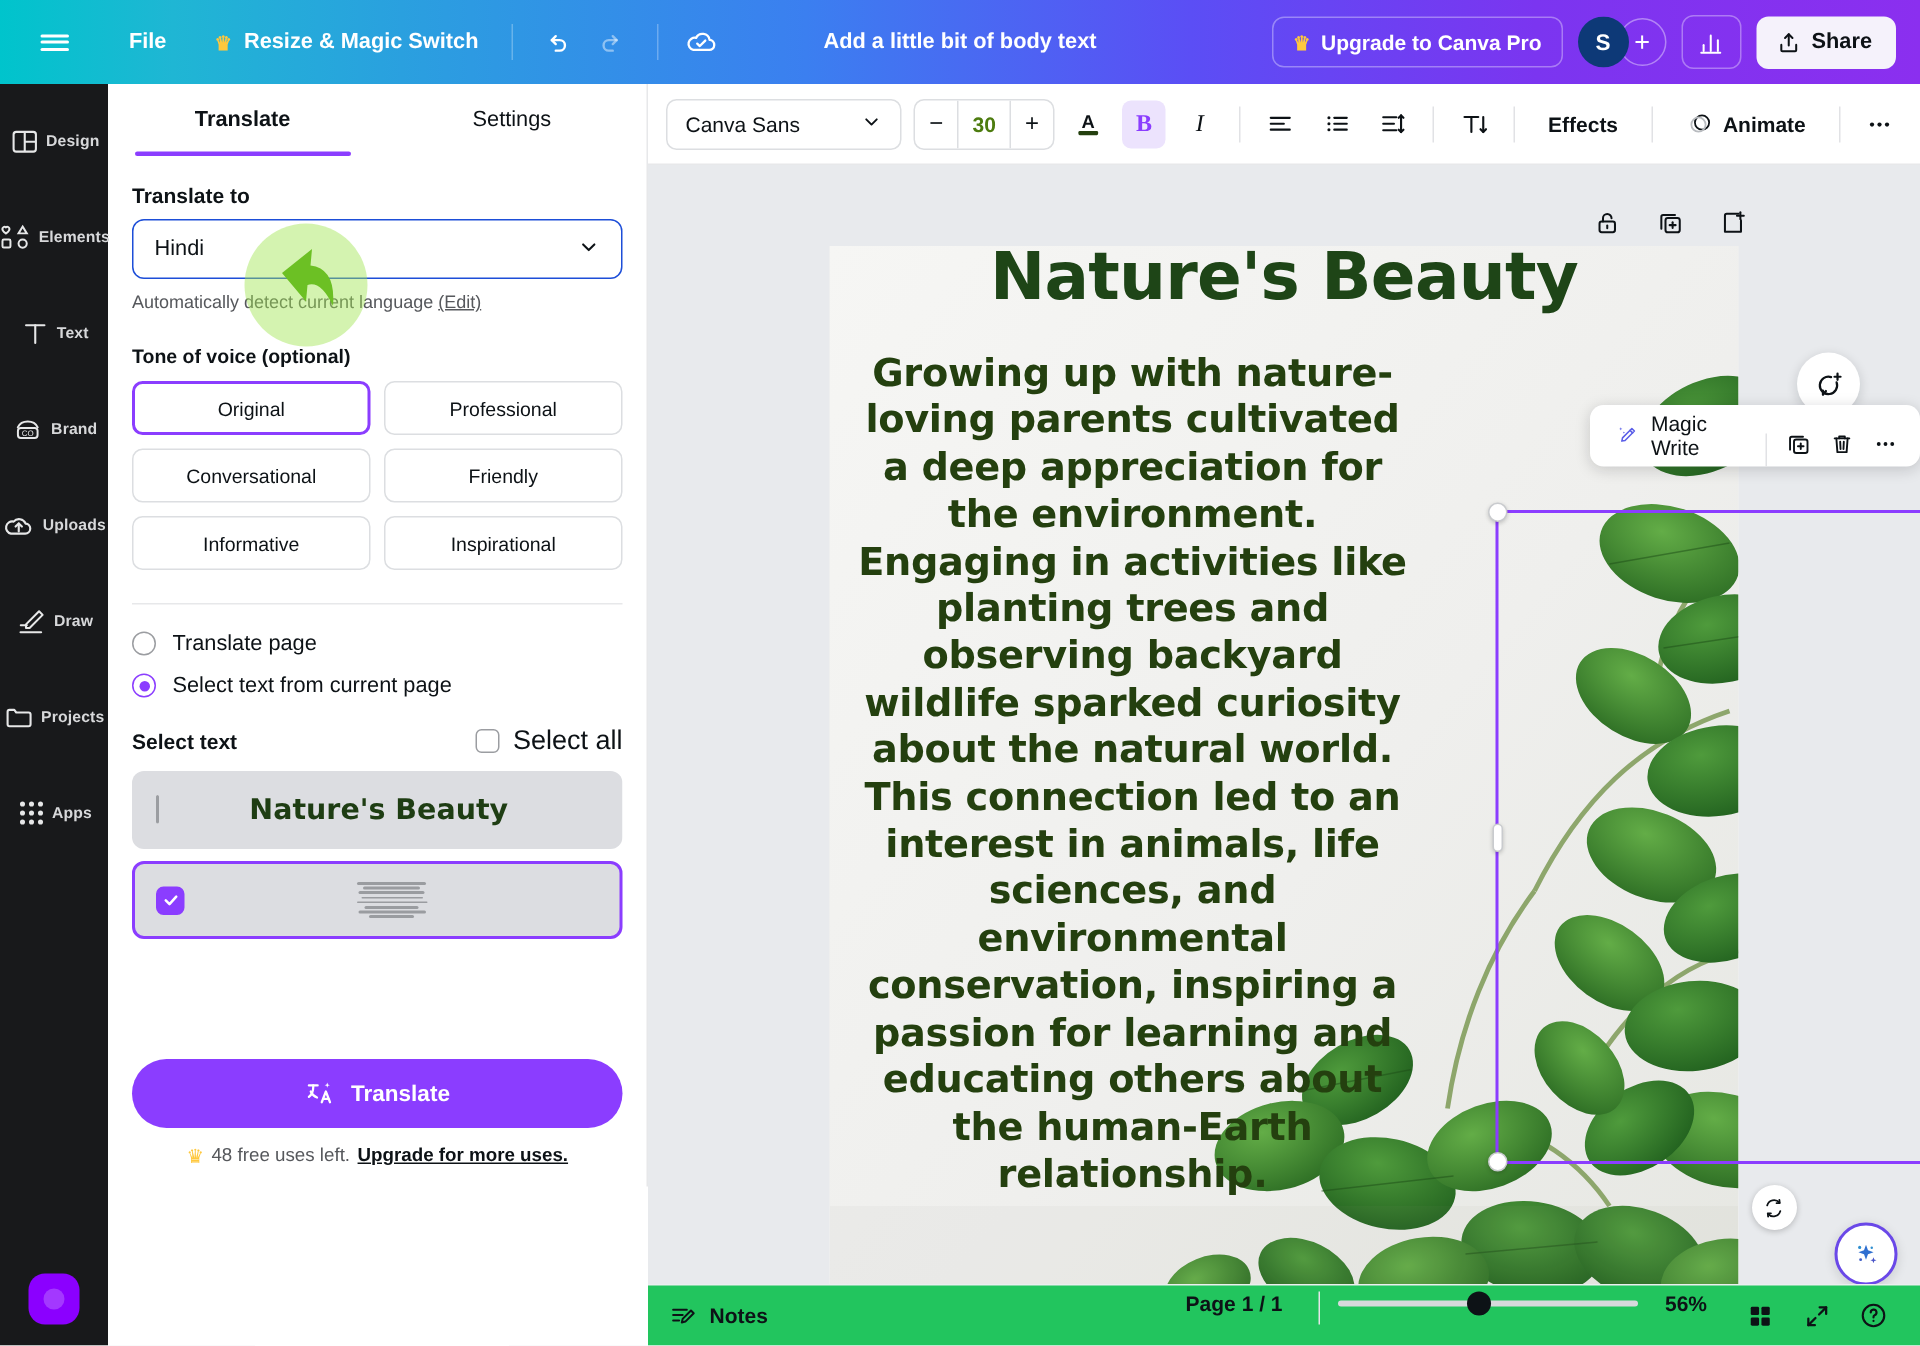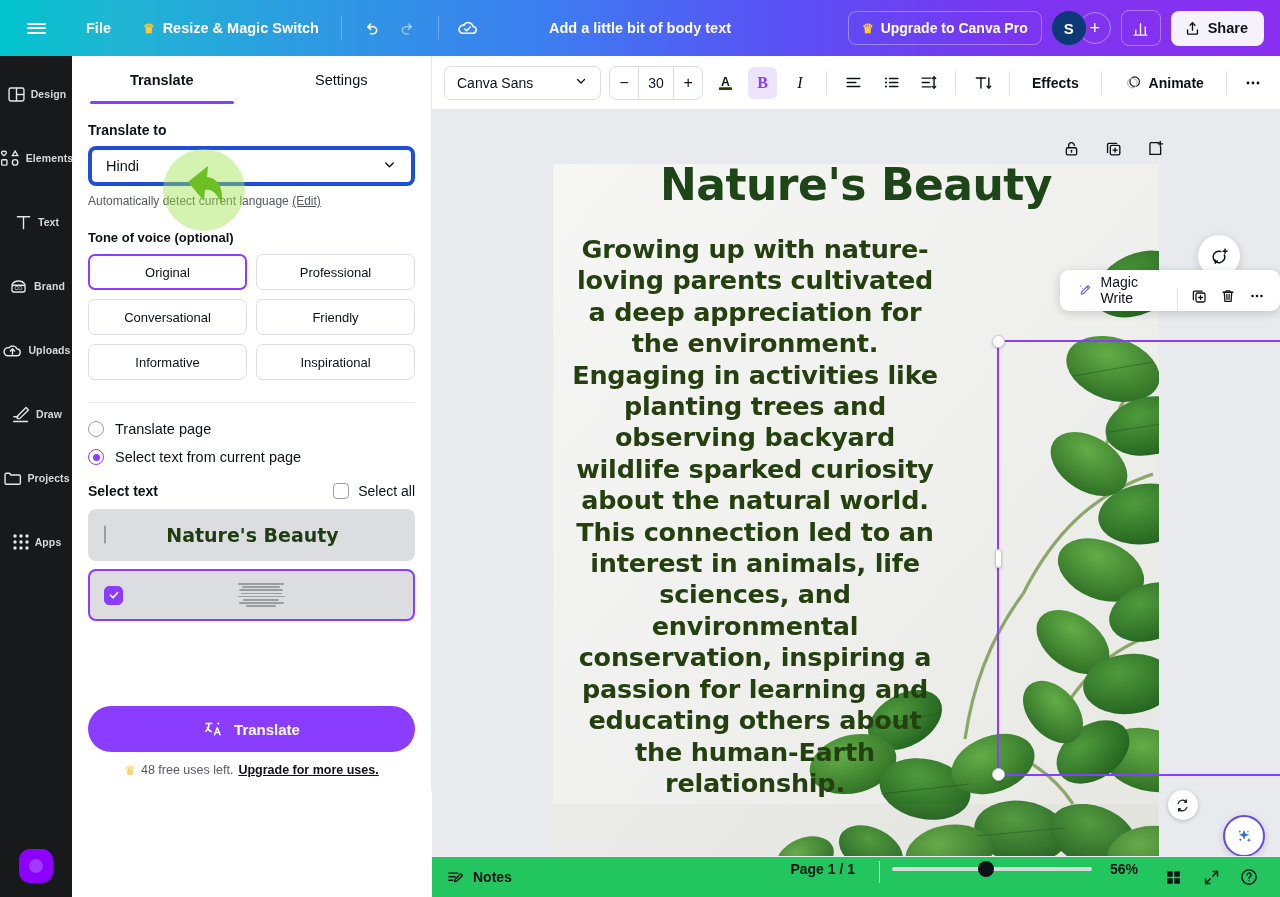--- a/index.html
+++ b/index.html
@@ -52,42 +52,42 @@
   .panel { position:absolute; top:56px; left:72px; width:360px; height:735px; background:#fff; z-index:30;
     border-right:1px solid #e7e8ea; }
   .tabs { display:flex; height:48px; position:relative; }
   .tab { flex:1; display:flex; align-items:center; justify-content:center; font-size:14.5px; color:#0d1216;
     font-weight:400; cursor:pointer; position:relative;}
   .tab.active { font-weight:700; }
   .tab.active:after { content:""; position:absolute; bottom:0; left:18px; right:18px; height:3px; background:#8b3dff; border-radius:2px;}
   .panel-body { padding:18px 16px 0 16px; }
   .lbl { font-size:14px; font-weight:700; color:#0d1216; margin-bottom:8px; }
   .select {
-    height:40px; border:4px solid #1d4ed8; border-radius:8px; display:flex; align-items:center;
+    height:40px; border:1px solid #1d4ed8; border-radius:8px; display:flex; align-items:center;
     padding:0 14px; font-size:14.5px; color:#0d1216; cursor:pointer; position:relative; background:#fff;
   }
   .select .chev { margin-left:auto; }
   .hint { font-size:12px; color:#56585c; margin-top:8px; }
   .hint a { color:#56585c; }
   .tone-label { font-size:13px; font-weight:700; color:#0d1216; margin-top:22px; margin-bottom:9px; }
   .tone-grid { display:grid; grid-template-columns:1fr 1fr; gap:9px 9px; }
   .tone-btn { height:36px; border:1px solid #dcdee1; border-radius:7px; display:flex; align-items:center;
     justify-content:center; font-size:13px; color:#0d1216; cursor:pointer; background:#fff;}
   .tone-btn.sel { border:2px solid #8b3dff; }
   .divider { height:1px; background:#e7e8ea; margin:22px 0 18px 0; }
   .radio-row { display:flex; align-items:center; gap:11px; margin-bottom:12px; cursor:pointer;}
   .radio { width:16px; height:16px; border-radius:50%; border:1.5px solid #9b9da1; flex:0 0 auto; }
   .radio.on { border:1.5px solid #8b3dff; display:flex; align-items:center; justify-content:center; }
   .radio.on:after { content:""; width:7px; height:7px; border-radius:50%; background:#8b3dff; }
   .radio-lbl { font-size:14.5px; color:#0d1216; }
   .selecttext-row { display:flex; align-items:center; margin-top:18px; margin-bottom:10px; }
   .selecttext-row .lbl { margin-bottom:0; }
   .selall { margin-left:auto; display:flex; align-items:center; gap:9px; cursor:pointer;}
   .cbox { width:16px; height:16px; border:1.5px solid #9b9da1; border-radius:4px; background:#fff; flex:0 0 auto;}
-  .selall-lbl { font-size:14px; color:#0d1216; }
+  .selall-lbl { font-size:18px; color:#0d1216; }
   .titem { height:52px; border-radius:8px; background:#dcdde1; display:flex; align-items:center; padding:0 14px;
     margin-bottom:8px; cursor:pointer; position:relative; border:2px solid transparent;}
   .titem.sel { border:2px solid #8b3dff; }
   .titem .cb-wrap { flex:0 0 auto; }
   .cbox2 { width:19px; height:19px; border:1.5px solid #9b9da1; border-radius:5px; background:#fff;}
   .cbox2.on { background:#8b3dff; border-color:#8b3dff; display:flex; align-items:center; justify-content:center;}
   .titem-title { flex:1; text-align:center; font-size:19px; font-weight:700; color:#1e3d13; font-family:"DejaVu Sans", sans-serif; }
   .minitext { flex:1; display:flex; justify-content:center; }
   .minitext i { display:block; background:#9a9ca0; height:1.6px; margin:1.6px auto; border-radius:1px;}
   .translate-wrap { position:absolute; left:16px; right:16px; bottom:14px; }
@@ -104,21 +104,21 @@
 
   
   .etoolbar { position:absolute; top:56px; left:432px; width:848px; height:54px; background:#fff;
     display:flex; align-items:center; padding:0 12px; gap:8px; border-bottom:1px solid #e7e8ea; z-index:25;}
   .fontsel { width:170px; height:34px; border:1px solid #dcdee1; border-radius:7px; display:flex; align-items:center;
     padding:0 12px; font-size:14px; color:#0d1216; cursor:pointer;}
   .fontsel .chev { margin-left:auto; }
   .sizebox { height:34px; border:1px solid #dcdee1; border-radius:7px; display:flex; align-items:center; overflow:hidden;}
   .sizebox .sb { width:30px; height:32px; display:flex; align-items:center; justify-content:center; font-size:16px;
     color:#0d1216; cursor:pointer;}
-  .sizebox .sv { width:40px; text-align:center; font-size:14px; font-weight:400; color:#0f172a; border-left:1px solid #dcdee1;
+  .sizebox .sv { width:40px; text-align:center; font-size:14px; font-weight:700; color:#4d7c0f; border-left:1px solid #dcdee1;
     border-right:1px solid #dcdee1; height:32px; line-height:32px; cursor:text;}
   .tbtn { width:32px; height:32px; display:flex; align-items:center; justify-content:center; border-radius:6px; cursor:pointer;}
   .tbtn.on { background:#ece3fd; }
   .esep { width:1px; height:24px; background:#e1e2e5; margin:0 4px; }
   .etxt { font-size:14px; font-weight:700; color:#0d1216; padding:7px 10px; border-radius:6px; cursor:pointer;}
   .eanim { display:flex; align-items:center; gap:6px; font-size:14px; font-weight:700; color:#0d1216; padding:7px 10px;
     border-radius:6px; cursor:pointer;}
 
   
   .stage { position:absolute; top:110px; left:432px; width:848px; height:787px; background:#e8eaed; overflow:hidden; z-index:10;}

